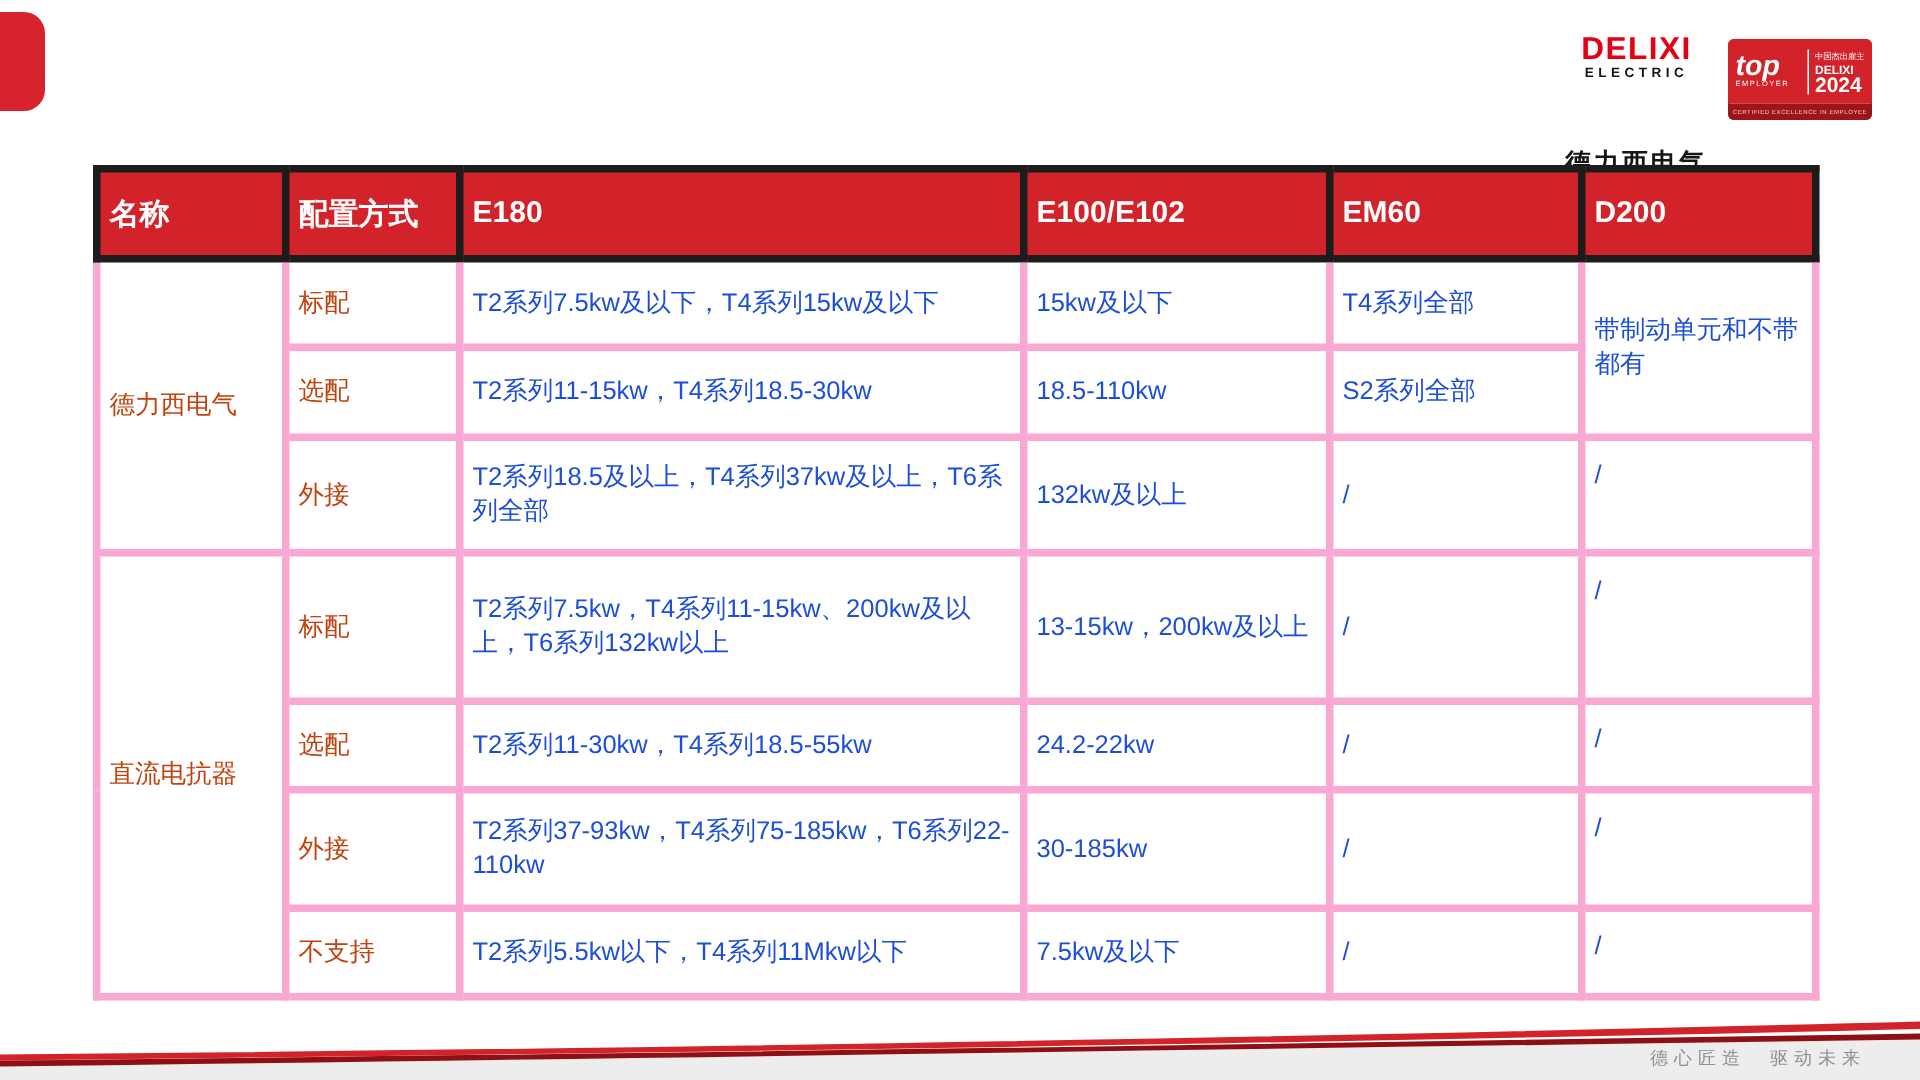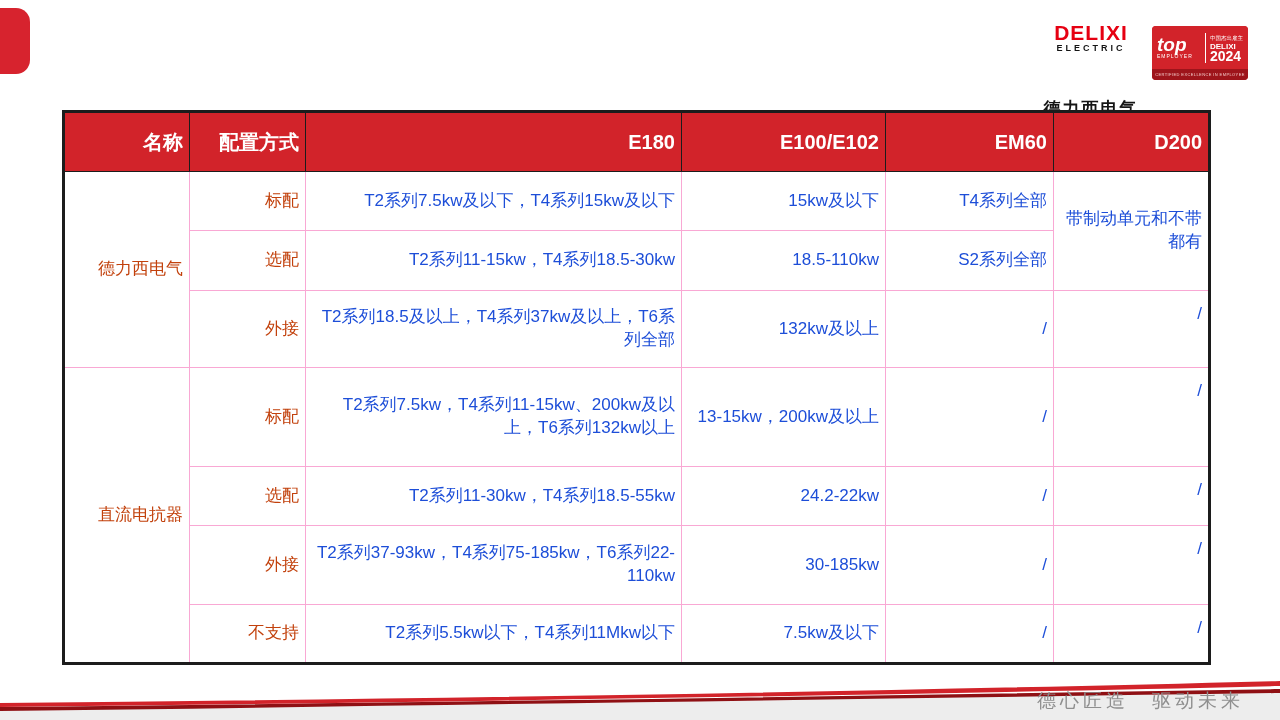--- a/index.html
+++ b/index.html
@@ -29,34 +29,34 @@
   .badge-right { flex:1; color:#fff; text-align:left; }
   .badge-cn { font-size:5.5px; line-height:7px; }
   .badge-country { font-size:8px; font-weight:700; line-height:9px; }
   .badge-year { font-size:14px; font-weight:700; line-height:10px; }
   .badge-strip { height:11px; background:#9e141b; color:#f3c9c9; font-size:4px;
                  line-height:11px; text-align:center; letter-spacing:0.4px; overflow:hidden; }
 
   
   .spec-table { position:absolute; left:62px; top:110px; width:1146px;
                 border-collapse:collapse; table-layout:fixed; }
-  .spec-table th, .spec-table td { border:1px solid #f9a8d4; text-align:right;
+  .spec-table th, .spec-table td { border:5px solid #f9a8d4; text-align:left;
                 vertical-align:middle; padding:2px 6px; }
   .spec-table { border:3px solid #1c1c1c; }
   .spec-table th { background:#d2232a; color:#ffffff; font-size:20px; font-weight:800;
                    border-color:#1c1c1c; }
   .spec-table td { font-size:17px; color:#1d4ed8; line-height:1.35; }
   td.group-name, td.mode { color:#c2410c; }
   td.vtop { vertical-align:top; padding-top:12px; }
   tr.h60 { height:60px; } tr.h59 { height:59px; } tr.h77 { height:77px; }
   tr.h99 { height:99px; } tr.h79 { height:79px; }
 
   
   .footer-art { position:absolute; left:0; bottom:0; width:1280px; height:60px; }
-  .footer-slogan { position:absolute; right:36px; bottom:6px; font-size:19px;
+  .footer-slogan { position:absolute; right:36px; bottom:6px; font-size:12px;
                    color:#8f8f8f; letter-spacing:4px; }
 </style>
 </head>
 <body>
 
 <div class="slide">
 
   <div class="title-tab"></div>
 
   <div class="delixi-logo">

